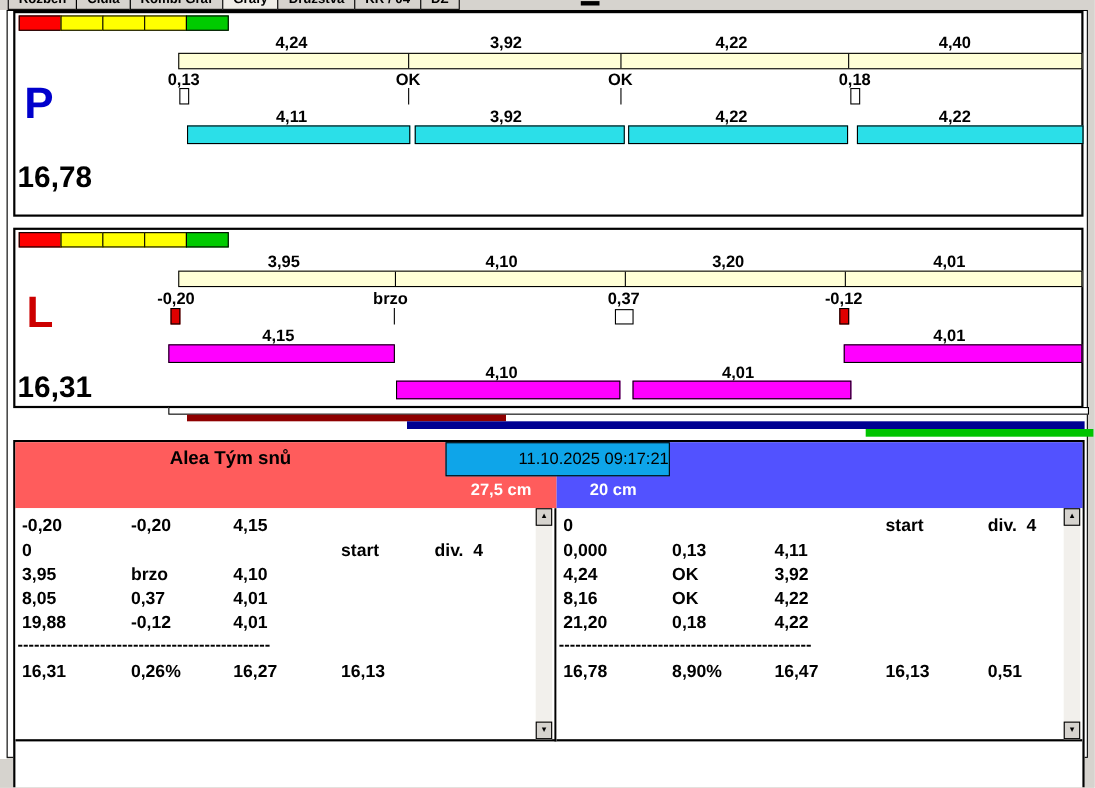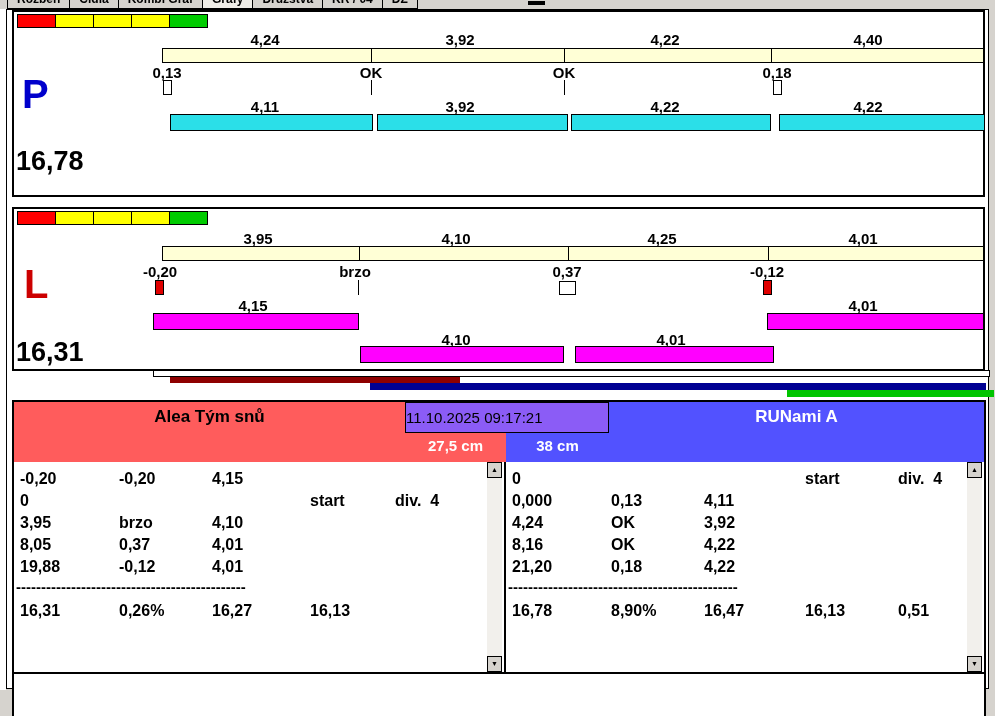--- a/index.html
+++ b/index.html
@@ -30,22 +30,22 @@
   .cbar.cyan{background:#2bdfe8}
   .cbar.mag{background:#ff00ff}
   .total{position:absolute;font-size:27px;font-weight:bold;color:#000}
   
   .thinbar{position:absolute}
   
   .hdr{position:absolute;top:0;height:60px}
   .hname{position:absolute;font-size:17px;font-weight:bold;text-align:center}
   .hmembers{position:absolute;font-size:13px;font-weight:bold;color:#fff;text-align:center}
   .hheight{position:absolute;font-size:15px;font-weight:bold;color:#fff;text-align:center}
-  .tstamp{position:absolute;left:391px;top:0;width:204px;height:31px;background:#8b5cf6;border:1px solid #000;
-          text-align:left;font-size:15px;line-height:29px;color:#000}
+  .tstamp{position:absolute;left:391px;top:0;width:204px;height:31px;background:#0ea5e9;border:1px solid #000;
+          text-align:right;font-size:15px;line-height:29px;color:#000}
   .ttable{position:absolute;top:60px;height:212px;background:#fff;border-bottom:2px solid #000}
   .ttable.lt{left:0;width:492px;border-right:2px solid #000}
   .ttable.rt{left:492px;width:478px}
   .trow{position:absolute;left:0;right:16px;height:20px}
   .tc{position:absolute;font-size:16px;font-weight:bold;color:#000;white-space:pre}
   .c0{left:6px}.c1{left:105px}.c2{left:198px}.c3{left:296px}.c4{left:381px}
   .rt .c3{left:299px}.rt .c4{left:392px}
   .sep{font-size:15px;letter-spacing:0}
   .sbar{position:absolute;top:0;width:15px;height:210px;background:#f2f0ec}
   .ttable.lt .sbar{left:473px}
@@ -114,21 +114,21 @@
 
   <div class="panel" style="left:12px;top:207px;width:973px;height:164px">
     <div class="sq" style="left:3px;background:#ff0000"></div>
     <div class="sq" style="left:41px;background:#ffff00"></div>
     <div class="sq" style="left:79px;background:#ffff00"></div>
     <div class="sq" style="left:117px;background:#ffff00"></div>
     <div class="sq" style="left:155px;background:#00cb00"></div>
 
     <div class="tl" style="left:209px;top:21px">3,95</div>
     <div class="tl" style="left:407px;top:21px">4,10</div>
-    <div class="tl" style="left:613px;top:21px">4,25</div>
+    <div class="tl" style="left:613px;top:21px">3,20</div>
     <div class="tl" style="left:814px;top:21px">4,01</div>
 
     <div class="cream" style="left:148px;top:37px;width:822px">
       <i class="cdiv" style="left:196px"></i>
       <i class="cdiv" style="left:405px"></i>
       <i class="cdiv" style="left:605px"></i>
     </div>
 
     <div class="tl" style="left:111px;top:54px">-0,20</div>
     <div class="tl" style="left:306px;top:54px">brzo</div>
@@ -161,24 +161,23 @@
   <div class="thinbar" style="left:170px;top:377px;width:290px;height:6px;background:#8e0000"></div>
   <div class="thinbar" style="left:370px;top:383px;width:616px;height:7px;background:#000092"></div>
   <div class="thinbar" style="left:787px;top:390px;width:207px;height:7px;background:#00c400"></div>
 
   <div class="panel" style="left:12px;top:400px;width:974px;height:341px">
 
     <div class="hdr" style="left:0;width:492px;background:#ff5c5c"></div>
     <div class="hdr" style="left:492px;width:478px;background:#5252ff"></div>
 
     <div class="hname" style="left:0;top:5px;width:391px;color:#000">Alea Tým snů</div>
-    <div class="hname" style="left:595px;top:5px;width:375px;color:#fff">RUNami A</div>
 
     <div class="hheight" style="left:391px;top:35px;width:101px">27,5 cm</div>
-    <div class="hheight" style="left:492px;top:35px;width:103px">38 cm</div>
+    <div class="hheight" style="left:492px;top:35px;width:103px">20 cm</div>
 
     <div class="tstamp">11.10.2025 09:17:21</div>
 
     <div class="ttable lt">
       <div class="trow" style="top:8px">
         <span class="tc c0">-0,20</span>
         <span class="tc c1">-0,20</span>
         <span class="tc c2">4,15</span>
       </div>
       <div class="trow" style="top:30px">

